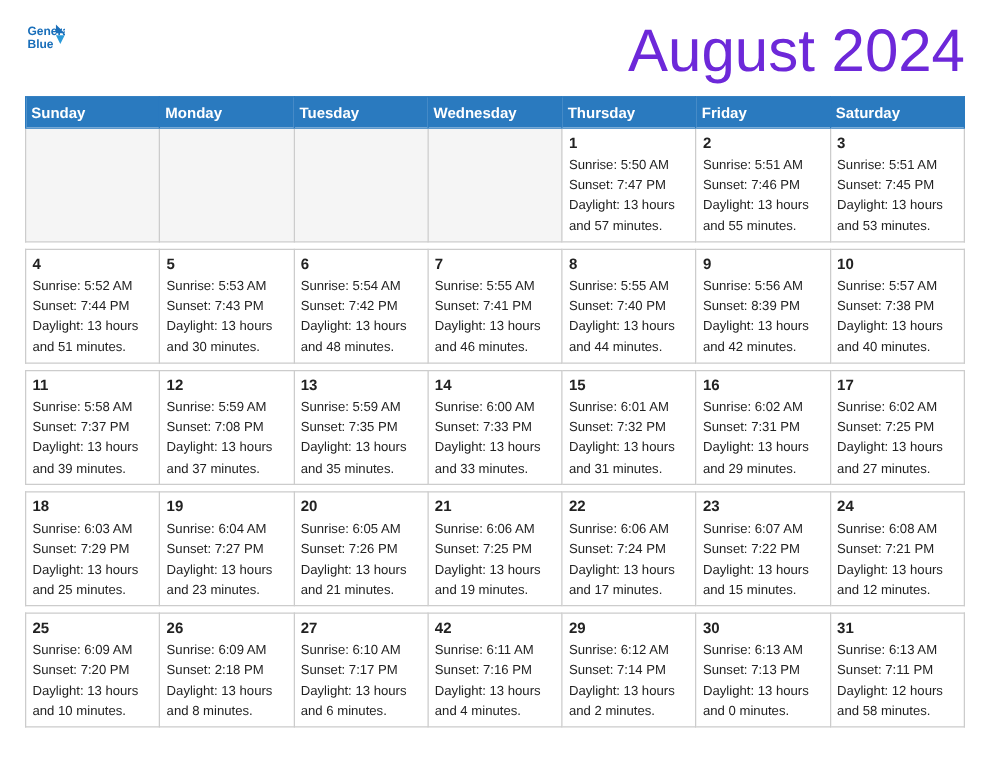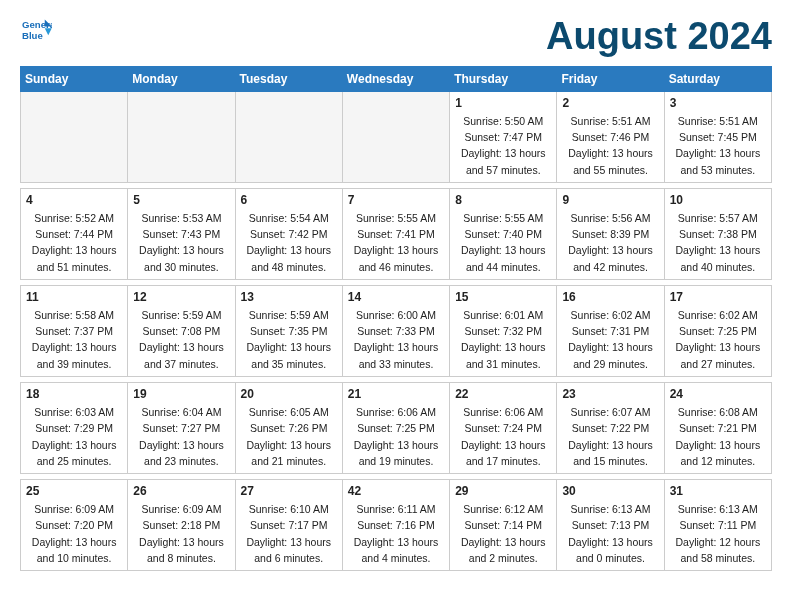--- a/index.html
+++ b/index.html
@@ -20,23 +20,23 @@
       display: flex;
       align-items: center;
       gap: 4px;
     }
     .logo-icon {
       width: 32px;
       height: 28px;
     }
     .title-block { text-align: right; }
     .month-title {
-      font-size: 38px;
-      font-weight: bold;
-      color: #0c4a6e;
+      font-size: 48px;
+      font-weight: normal;
+      color: #6d28d9;
       line-height: 1.1;
     }
     .location {
       font-size: 14px;
       color: #444;
       margin-top: 2px;
     }
     table {
       width: 100%;
       border-collapse: collapse;
@@ -67,21 +67,20 @@
     tbody tr:nth-child(even) td:not(.empty) {
       background: #fff;
     }
     .day-number {
       font-weight: bold;
       font-size: 12px;
       margin-bottom: 3px;
     }
     .cell-info {
       line-height: 1.55;
-      text-align: center;
     }
     tbody tr.sep td {
       border: none;
       padding: 0;
       height: 6px;
       background: #e8e8e8;
     }
   </style>
 </head>
 <body>

